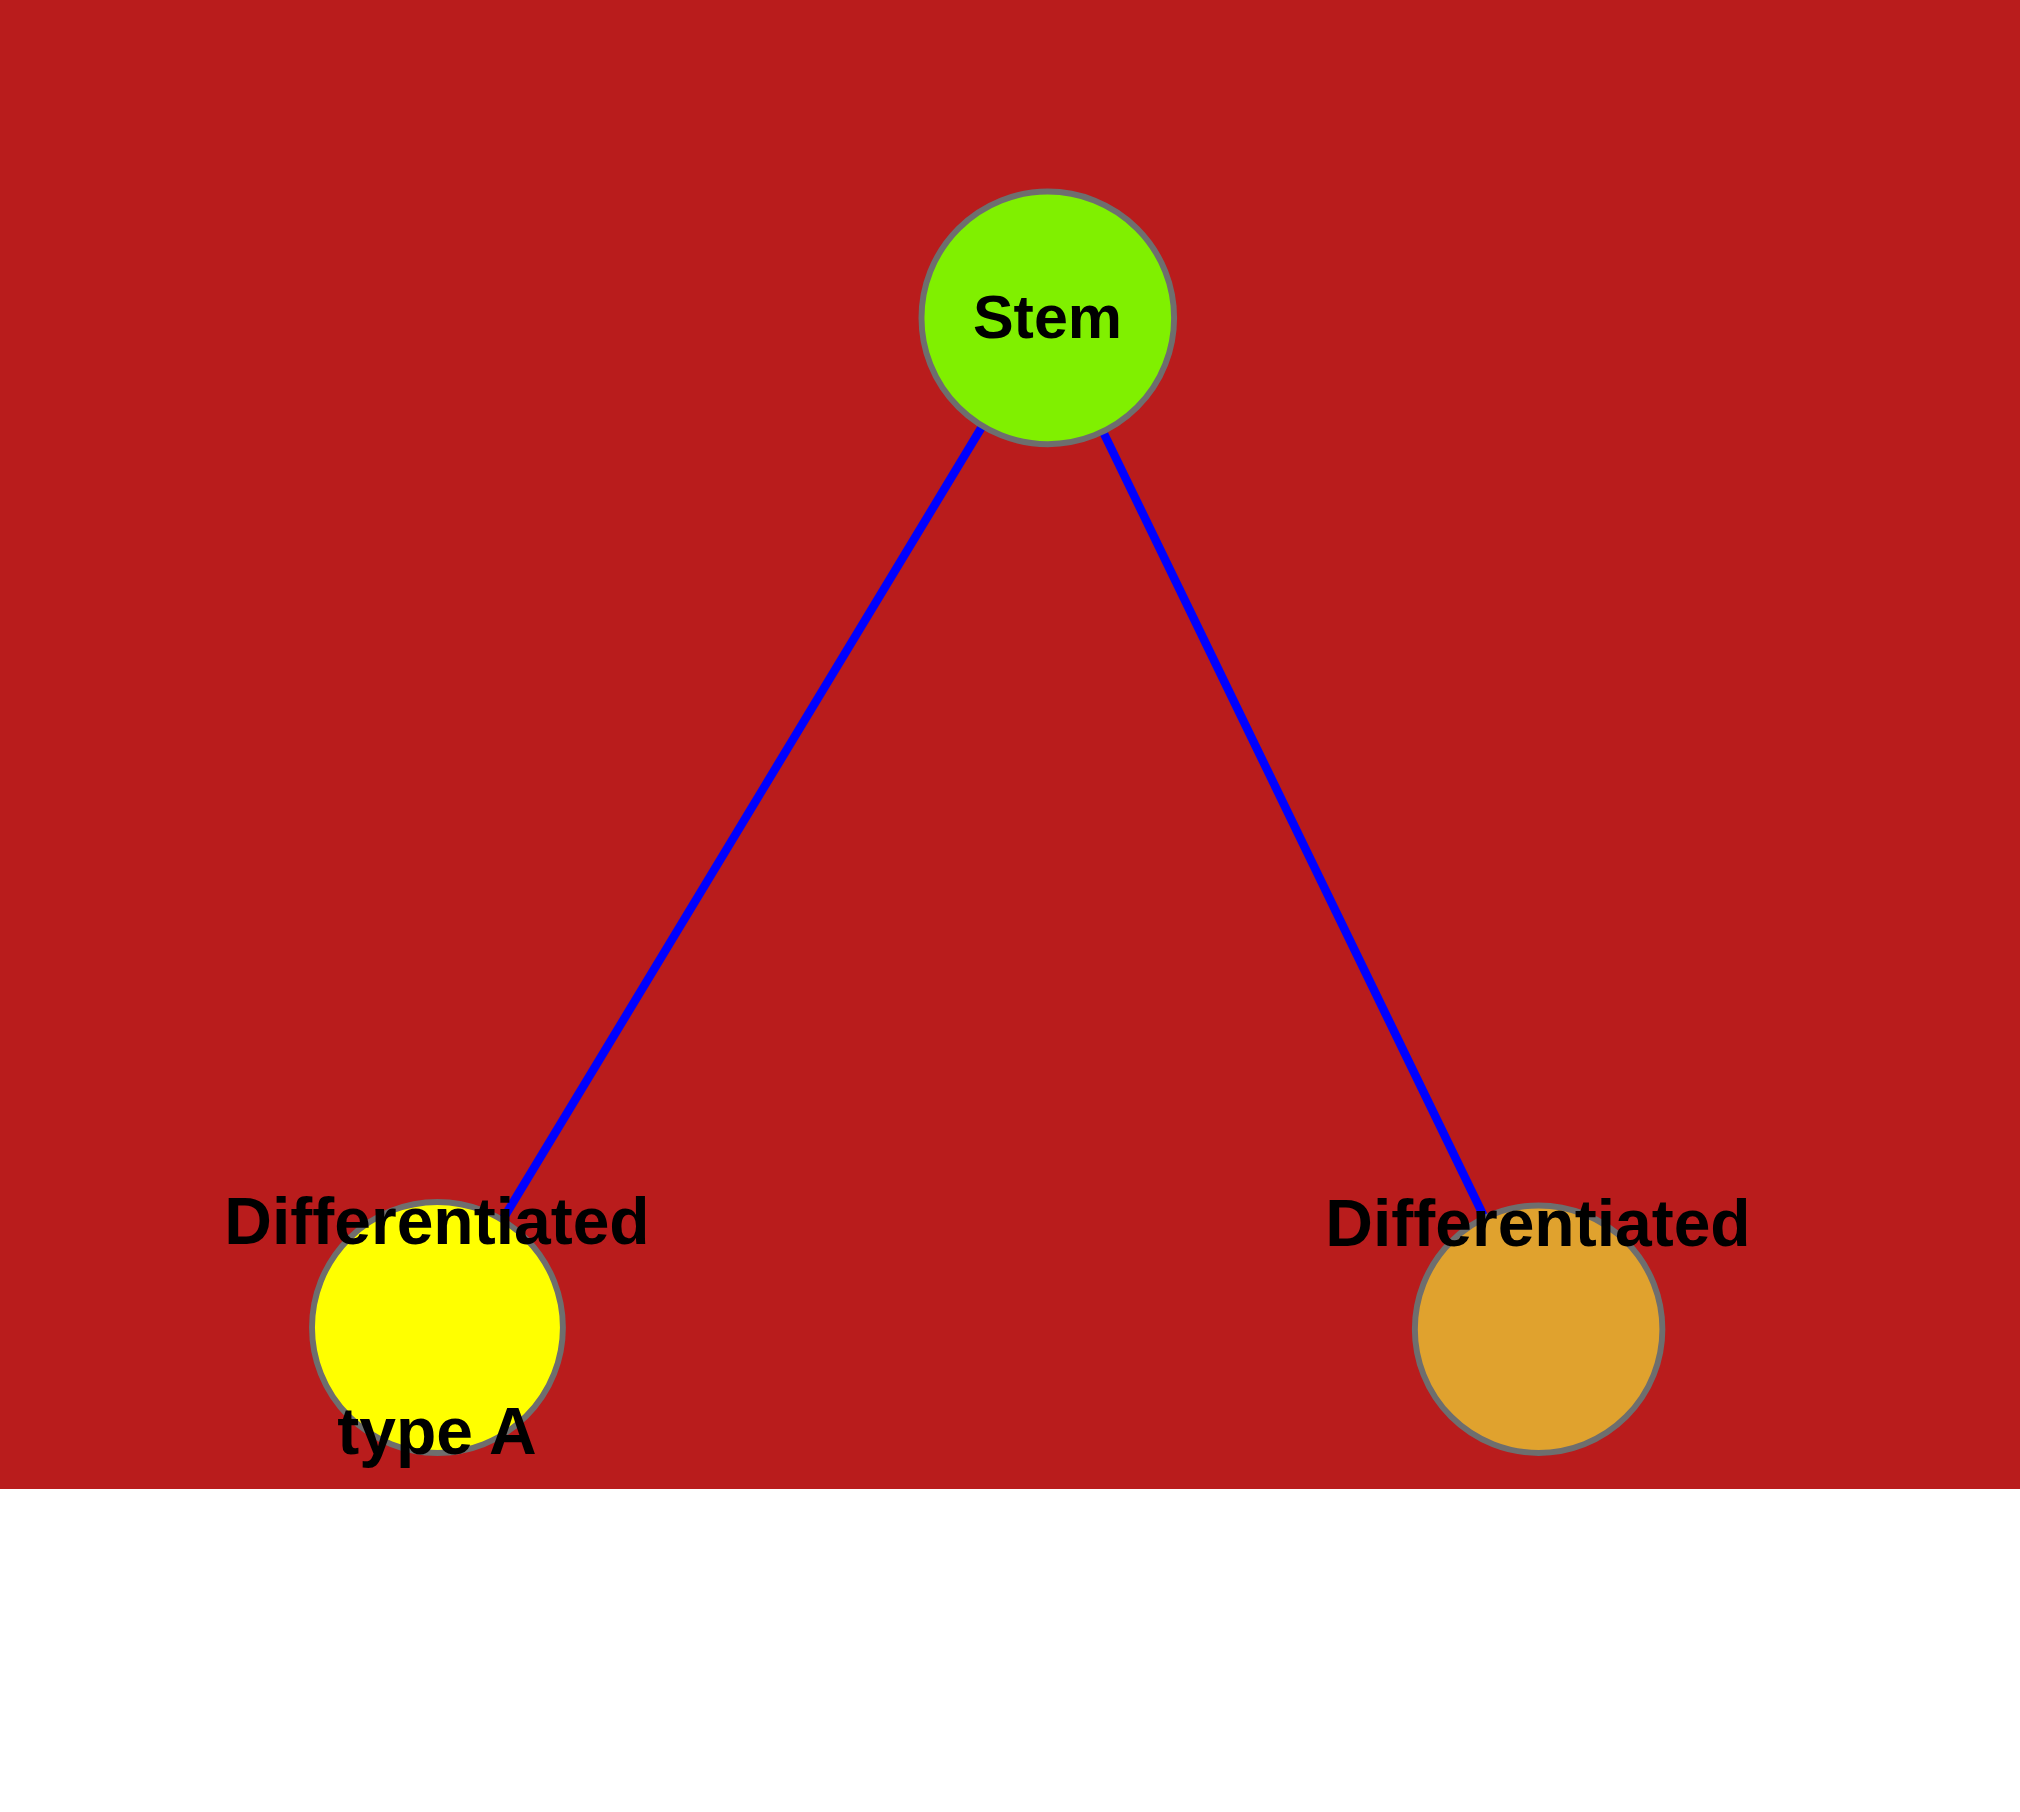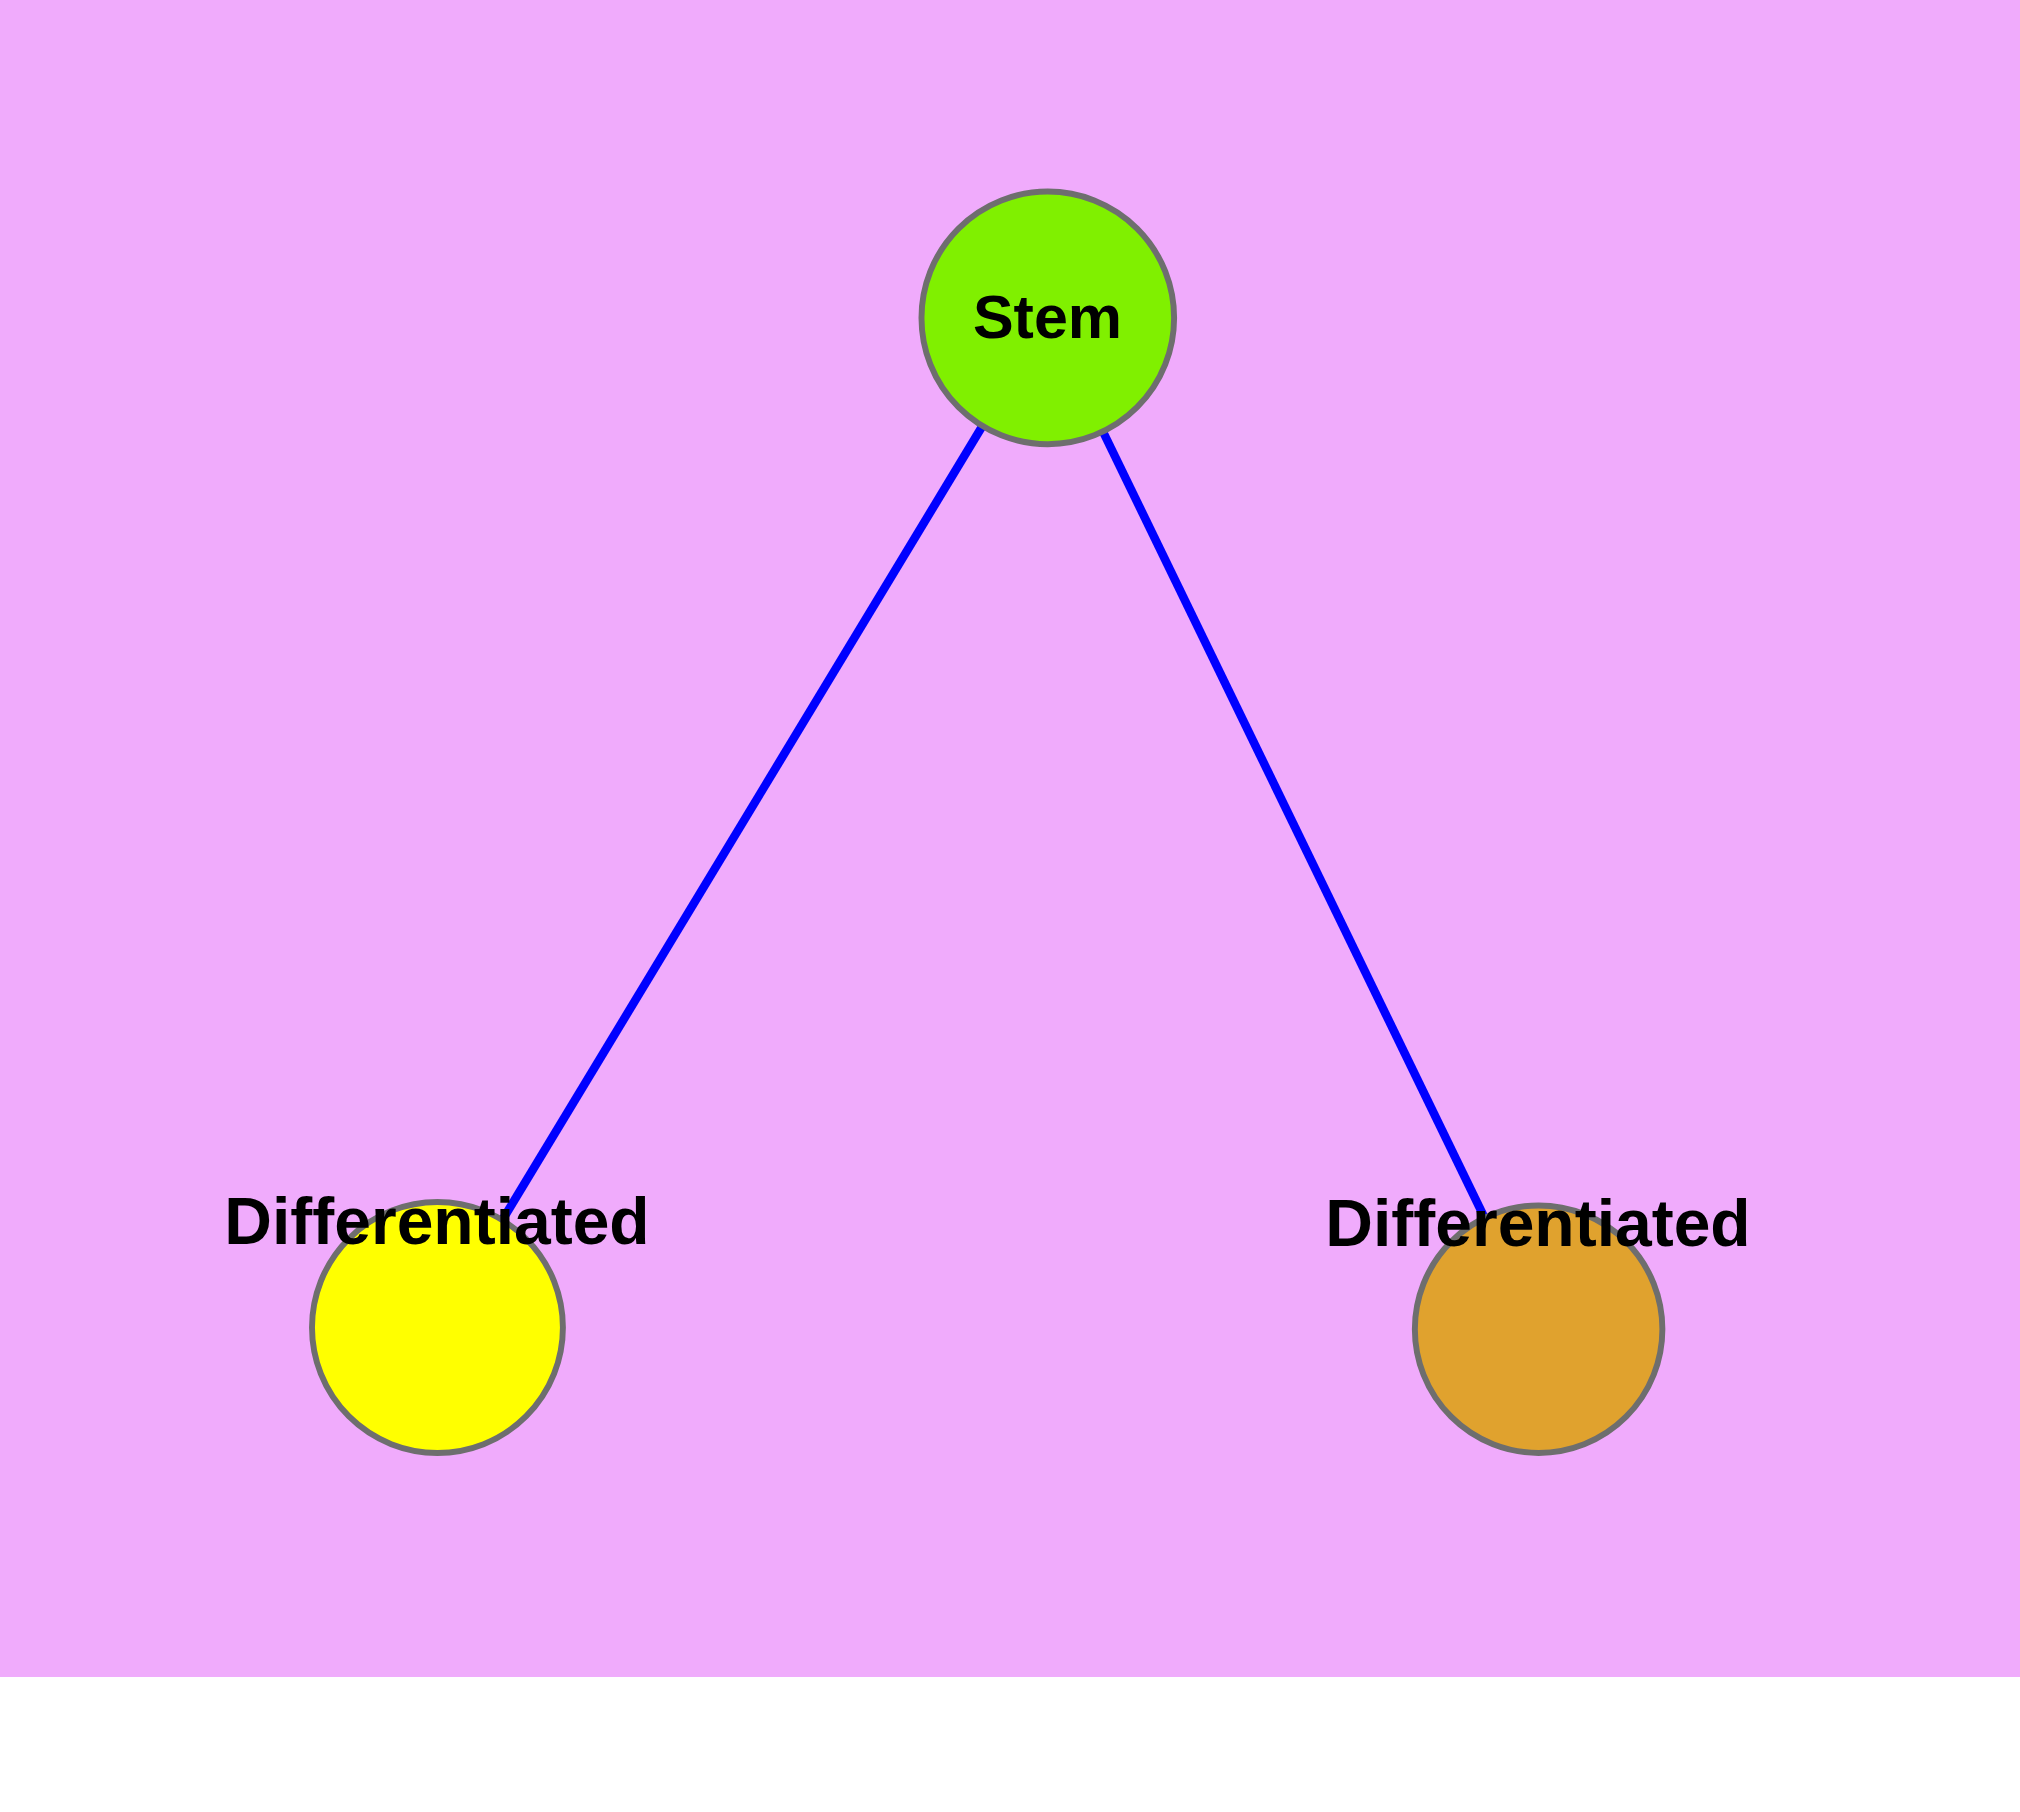--- a/index.html
+++ b/index.html
@@ -10,22 +10,22 @@
   }
   body {
     width: 2021px;
     height: 1812px;
     overflow: hidden;
     font-family: "Liberation Sans", sans-serif;
   }
   #canvas {
     position: relative;
     width: 2021px;
-    height: 1677px;
-    background: #f0abfc;
+    height: 1489px;
+    background: #b91c1c;
     overflow: hidden;
   }
   #graph-svg {
     position: absolute;
     left: 0;
     top: 0;
     width: 2021px;
     height: 1809px;
     display: block;
   }
@@ -85,20 +85,21 @@
       <circle cx="1815" cy="1568" r="146" fill="#e0a22e" stroke="#6e6e6e" stroke-width="7"></circle>
     </g>
   </svg>
 
   <div class="node-label label-stem" style="left: 793px; top: 156px;">
     <div>Stem</div>
   </div>
 
   <div class="node-label label-a" style="left: 115px; top: 1047px;">
     <div>Differentiated</div>
+    <div>type A</div>
   </div>
 
   <div class="node-label label-b" style="left: 1216px; top: 1049px;">
     <div>Differentiated</div>
   </div>
 
 </div>
 <div class="bottom-strip"></div>
 
 

